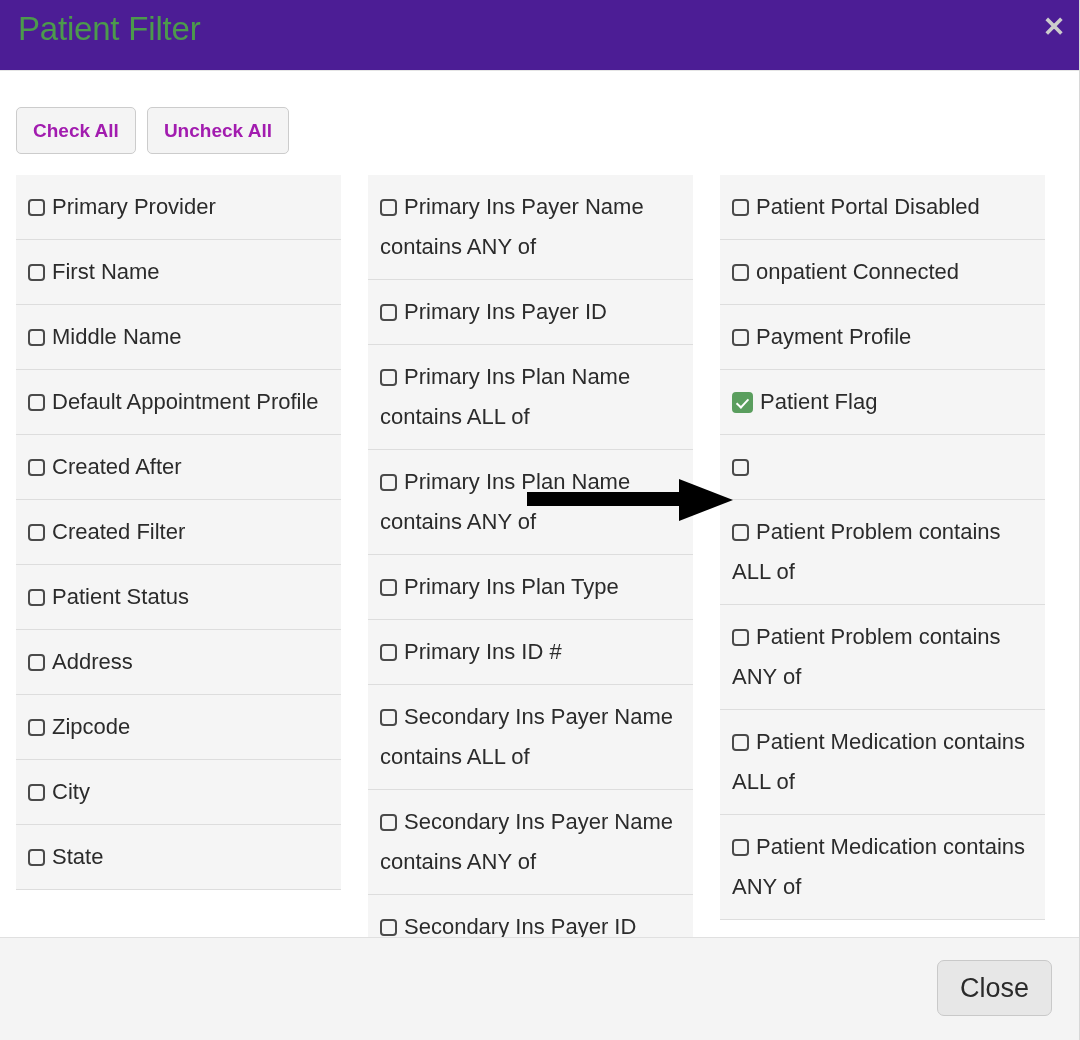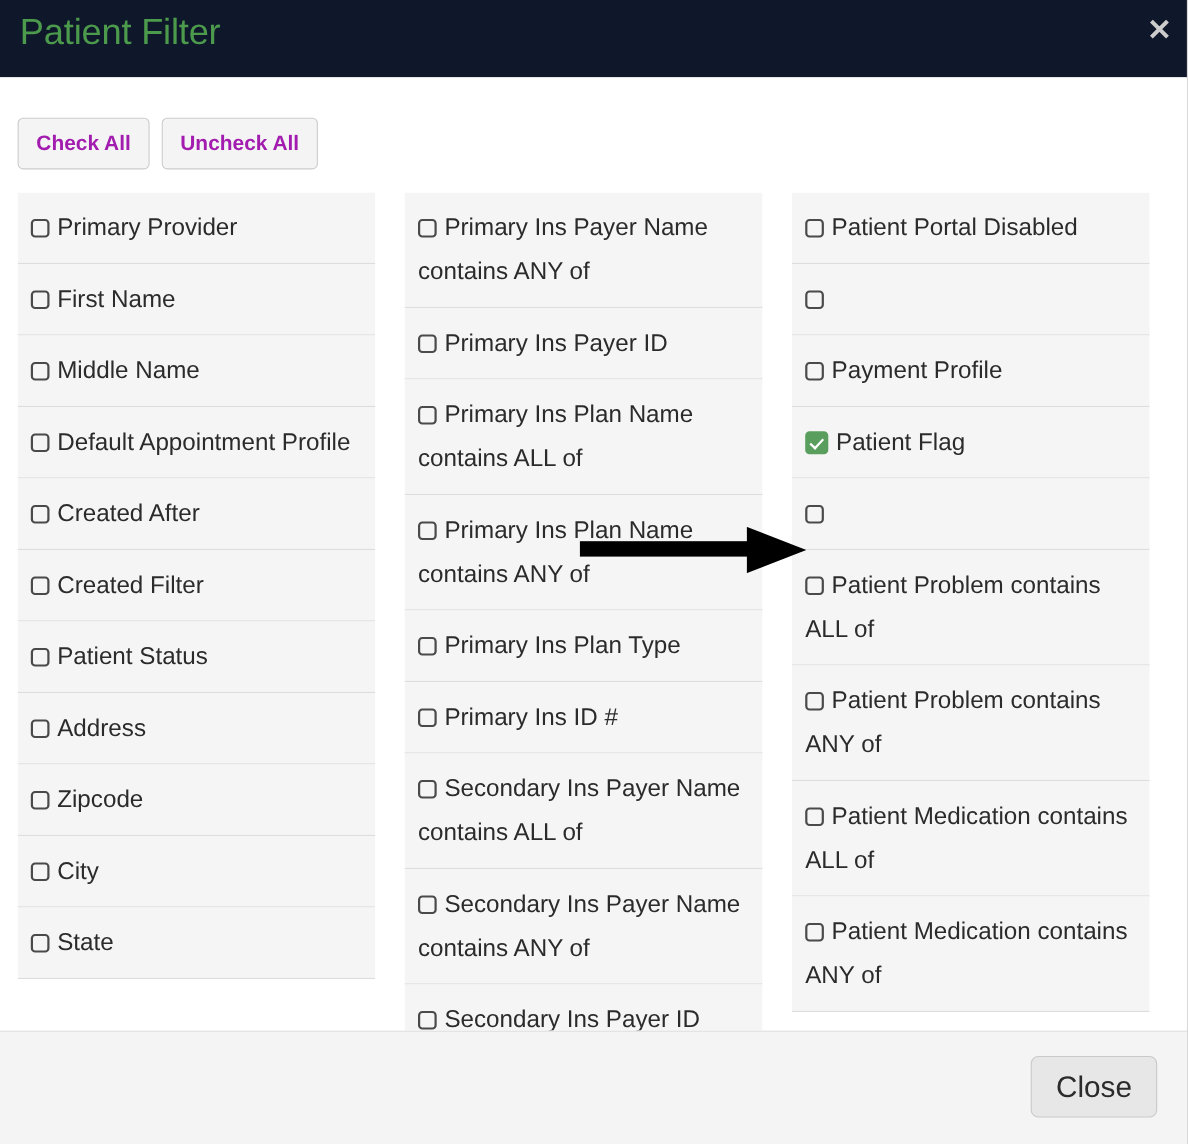--- a/index.html
+++ b/index.html
@@ -24,21 +24,21 @@
     border-right: 1px solid #d8d8d8;
     overflow: hidden;
   }
 
   
   .modal-header {
     position: relative;
     height: 71px;
     box-sizing: border-box;
     border-bottom: 1px solid #e5e5e5;
-    background: #0f172a;
+    background: #4c1d95;
   }
   .modal-title {
     position: absolute;
     left: 18px;
     top: 6px;
     font-size: 33px;
     line-height: 46px;
     font-weight: normal;
     color: #4c9a4c;
     letter-spacing: -0.2px;
@@ -273,21 +273,21 @@
           </div>
           <div class="list-item">
             <span class="list-item-inner"><span class="cb"></span><span>Secondary Ins Payer ID</span></span>
           </div>
         </div>
         <div class="column">
           <div class="list-item">
             <span class="list-item-inner"><span class="cb"></span><span>Patient Portal Disabled</span></span>
           </div>
           <div class="list-item">
-            <span class="list-item-inner"><span class="cb"></span></span>
+            <span class="list-item-inner"><span class="cb"></span><span>onpatient Connected</span></span>
           </div>
           <div class="list-item">
             <span class="list-item-inner"><span class="cb"></span><span>Payment Profile</span></span>
           </div>
           <div class="list-item">
             <span class="list-item-inner"><span class="cb checked"></span><span>Patient Flag</span></span>
           </div>
           <div class="list-item">
             <span class="list-item-inner"><span class="cb"></span></span>
           </div>

